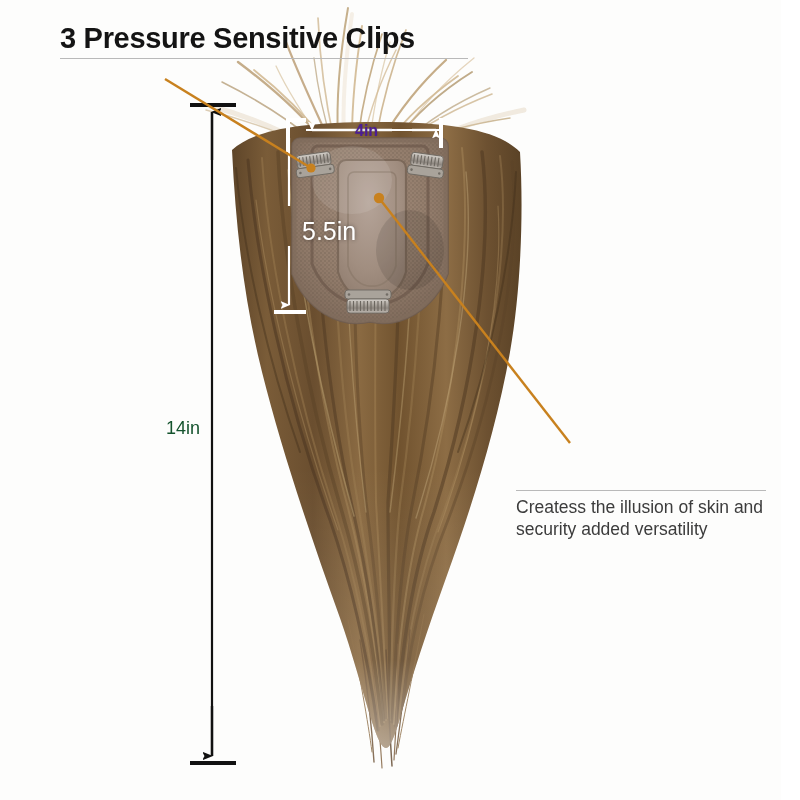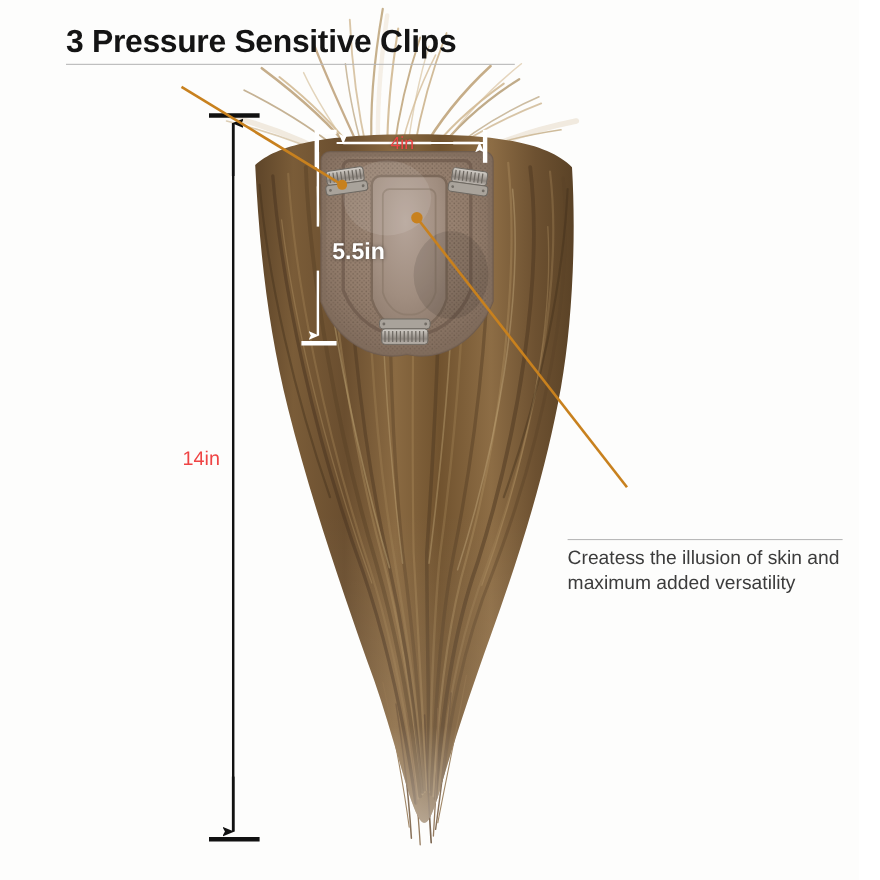--- a/index.html
+++ b/index.html
@@ -48,25 +48,25 @@
   #callout-clips .c-rule { width: 408px; }
   #callout-clips .c-sub { font-size: 17.5px; white-space: nowrap; }
 
   #callout-silk { left: 516px; top: 487px; width: 268px; }
   #callout-silk .c-title { font-size: 29px; }
   #callout-silk .c-rule { width: 250px; }
   #callout-silk .c-sub { font-size: 17.5px; }
 
   
   .dim-label { position: absolute; white-space: nowrap; }
-  #dim-4in  { left: 355px; top: 122px; font-size: 16px; color: #ef4444; font-weight: 400;
+  #dim-4in  { left: 355px; top: 122px; font-size: 16px; color: #4c1d95; font-weight: 700;
               text-shadow: 0 0 3px rgba(0,0,0,.35); }
-  #dim-55in { left: 302px; top: 217px; font-size: 21px; color: #ffffff; font-weight: 700;
+  #dim-55in { left: 302px; top: 217px; font-size: 25px; color: #ffffff; font-weight: 400;
               text-shadow: 0 0 4px rgba(0,0,0,.45); }
-  #dim-14in { left: 166px; top: 407px; font-size: 18px; color: #ef4444; }
+  #dim-14in { left: 166px; top: 418px; font-size: 18px; color: #14532d; }
 
   
   #overlay { position: absolute; left: 0; top: 0; width: 800px; height: 800px; }
 </style>
 </head>
 <body>
 
 <div id="stage">
 
   <svg id="product" viewBox="0 0 800 800" xmlns="http://www.w3.org/2000/svg">
@@ -368,20 +368,20 @@
     </g>
   </svg>
 
   <div class="callout" id="callout-clips">
     <div class="c-title">3 Pressure Sensitive Clips</div>
     <div class="c-rule"></div>
   </div>
 
   <div class="callout" id="callout-silk">
     <div class="c-rule"></div>
-    <div class="c-sub">Createss the illusion of skin and maximum added versatility</div>
+    <div class="c-sub">Createss the illusion of skin and security added versatility</div>
   </div>
 
   <div class="dim-label" id="dim-4in">4in</div>
   <div class="dim-label" id="dim-55in">5.5in</div>
   <div class="dim-label" id="dim-14in">14in</div>
 
 </div>
 
 </body></html>

